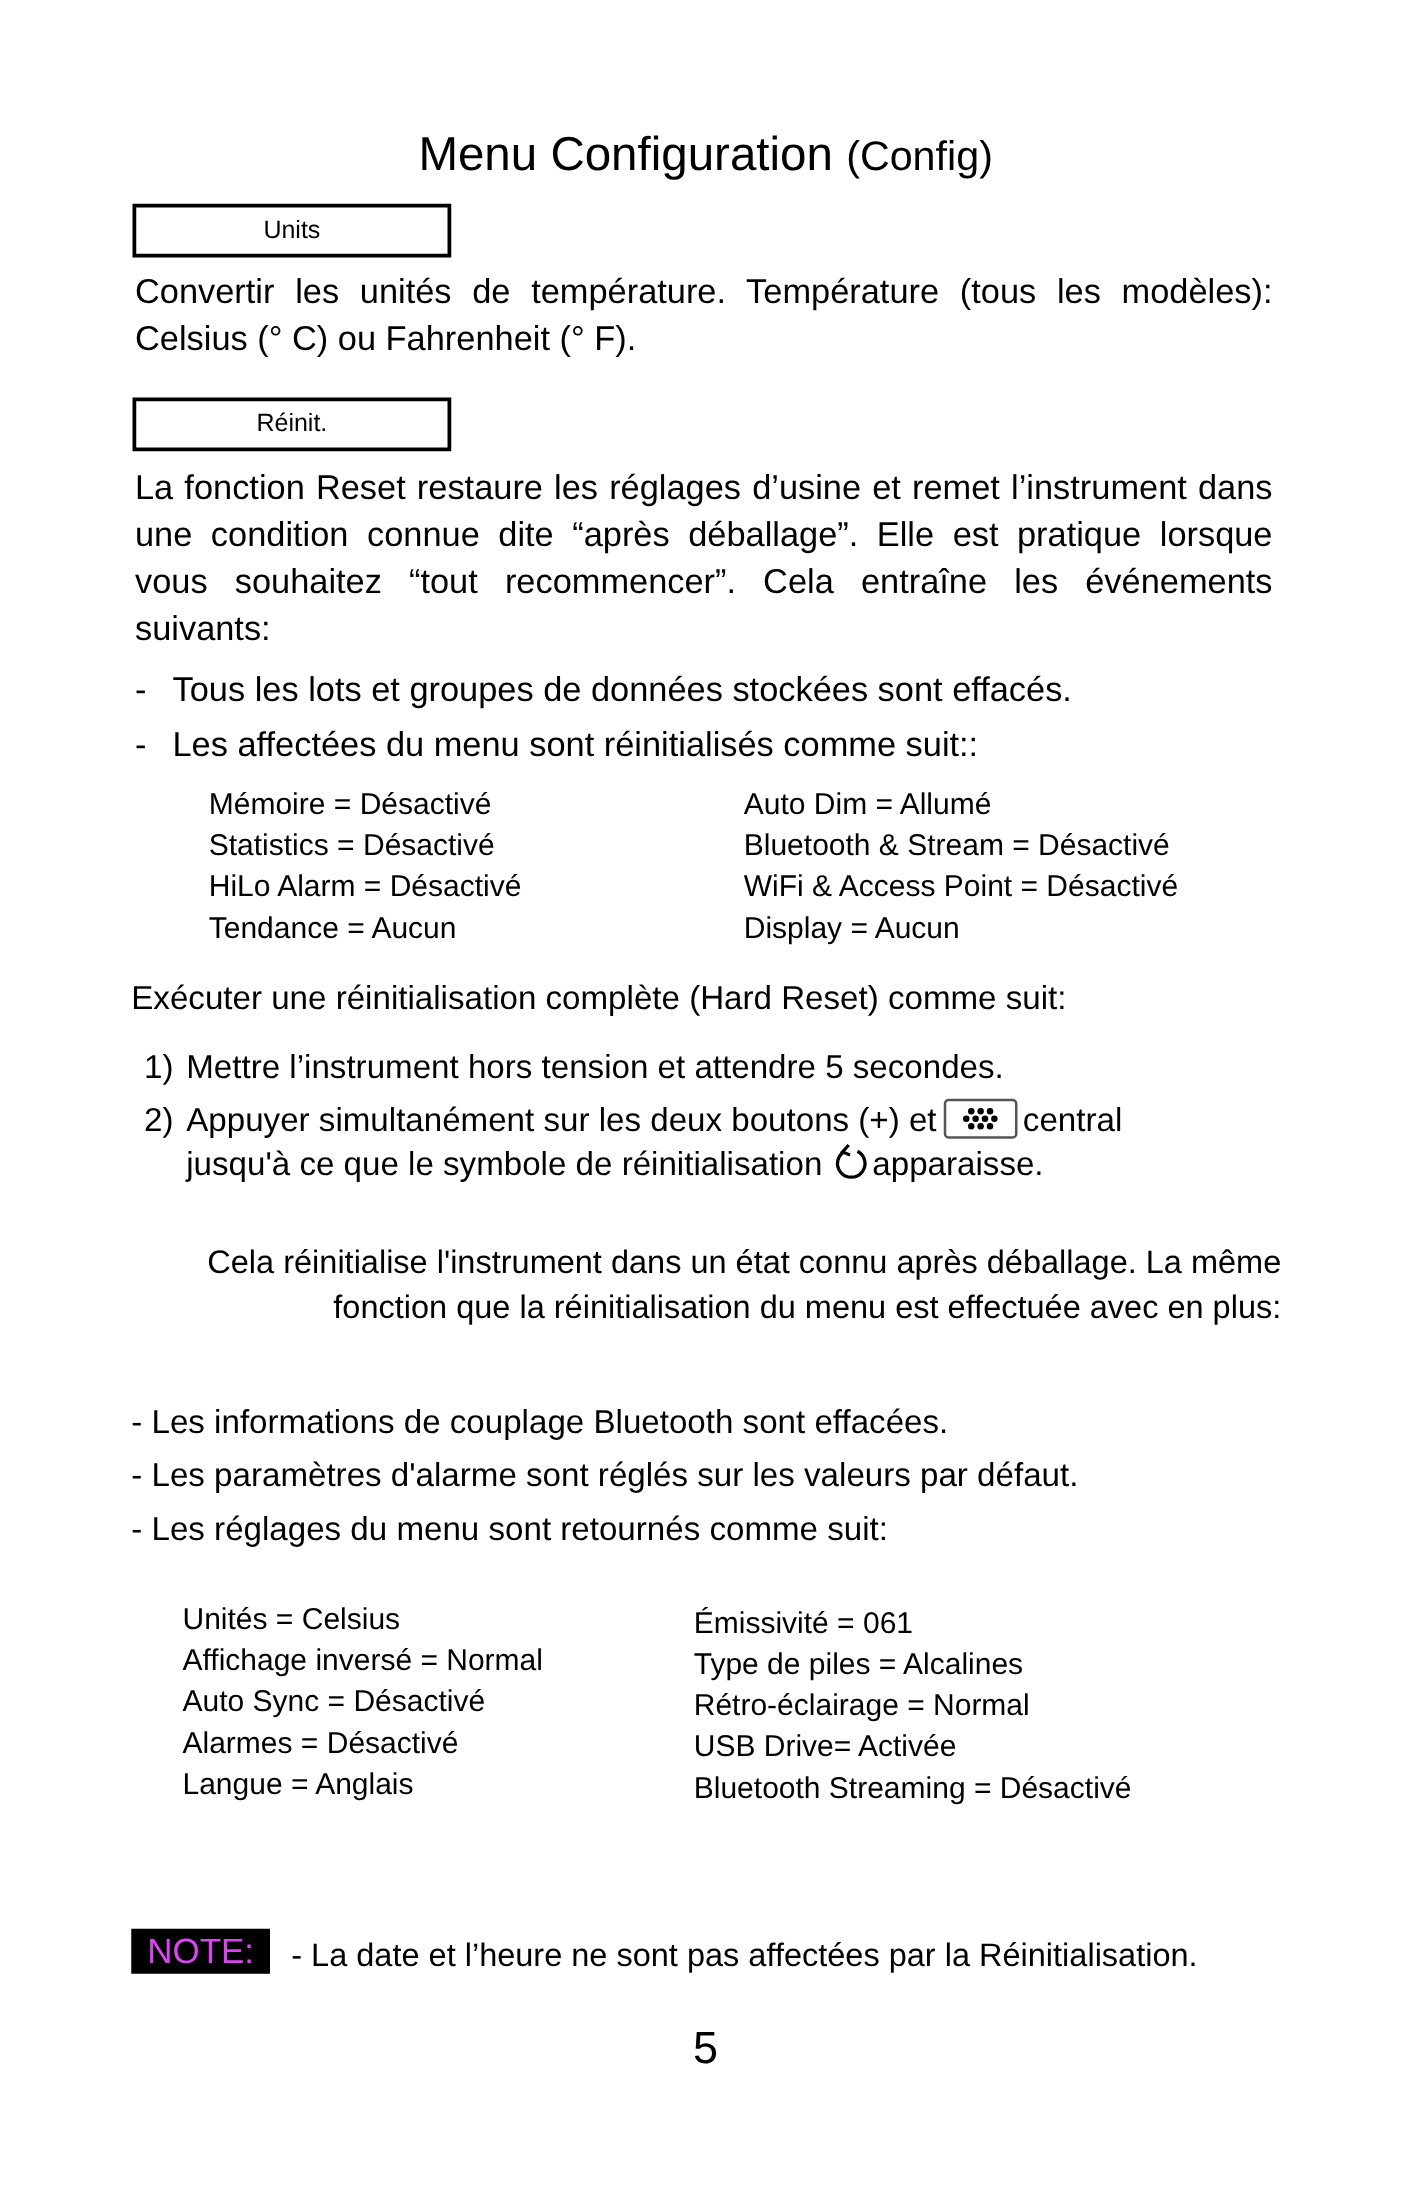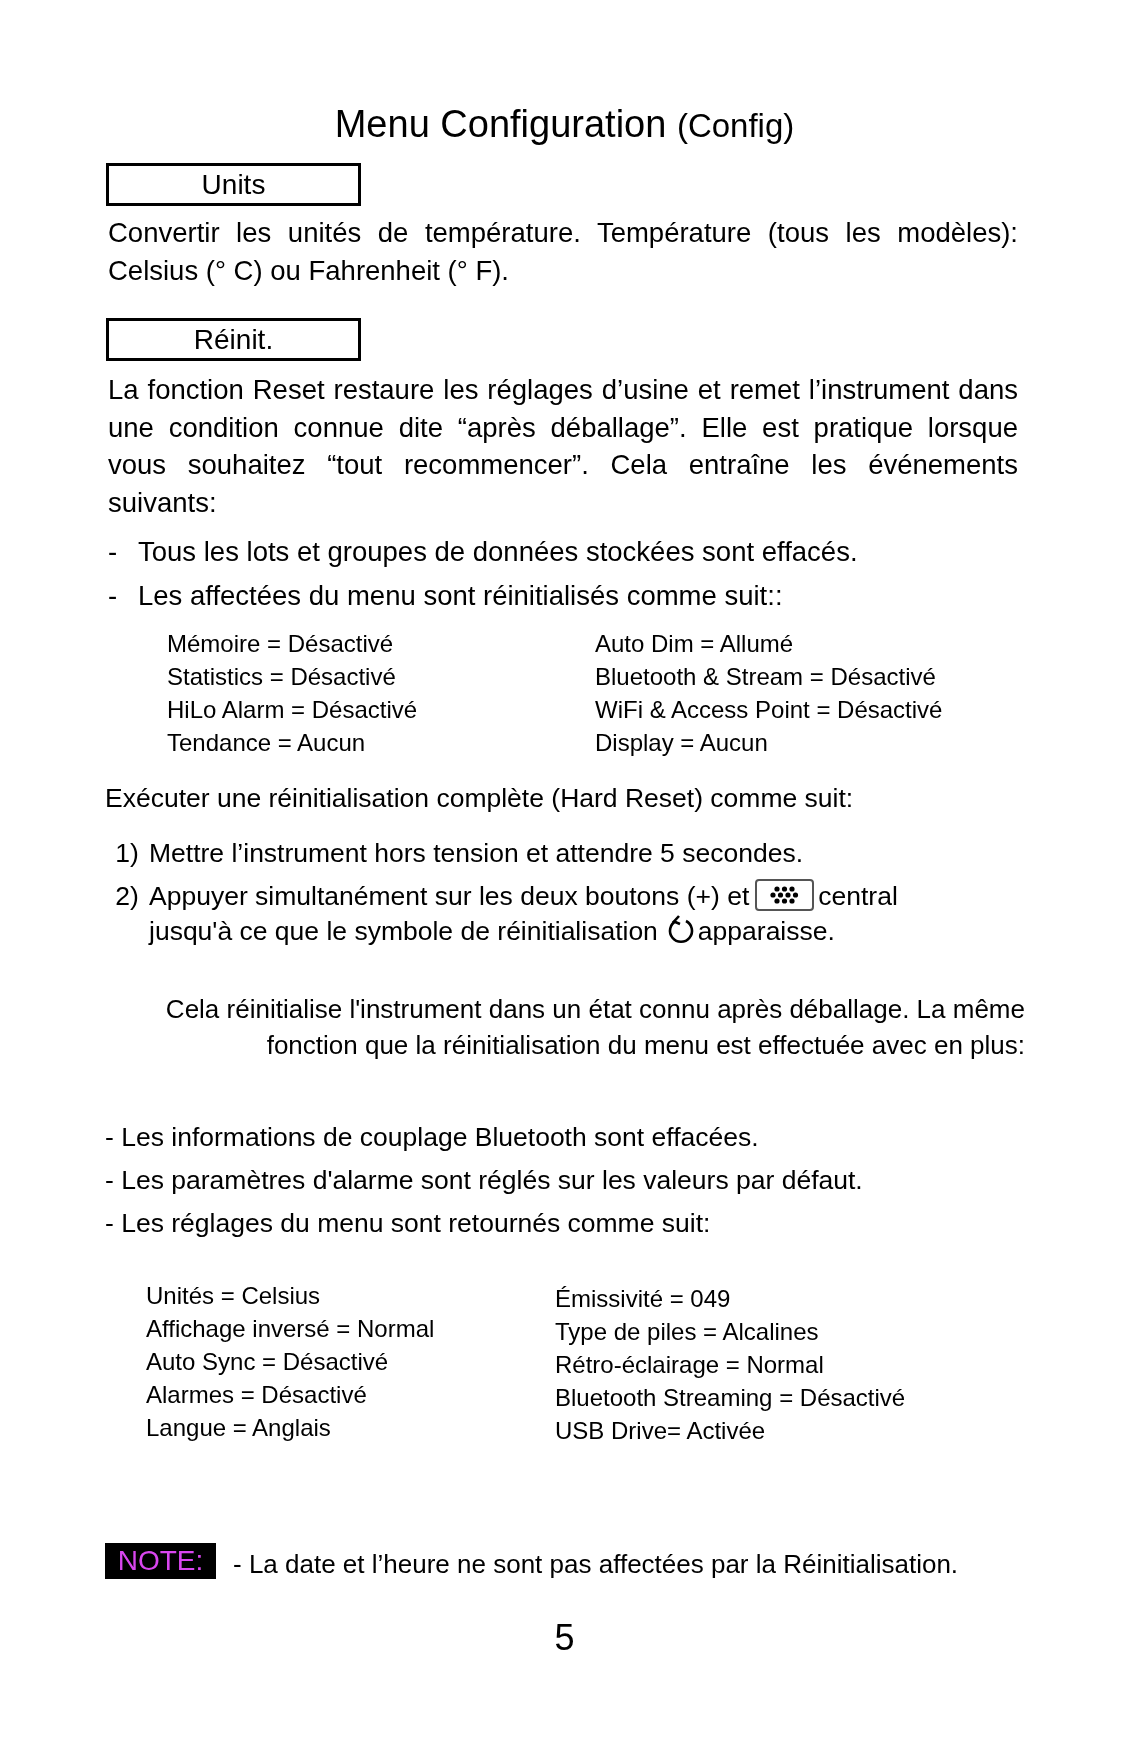--- a/index.html
+++ b/index.html
@@ -9,21 +9,21 @@
     }
     .abs { position: absolute; }
     .title {
       left: 0; width: 1129px; top: 102px; text-align: center;
       font-size: 38px; line-height: 44px; white-space: nowrap;
     }
     .title .sub { font-size: 33px; }
     .section-box {
       left: 106px; width: 249px; height: 37px;
       border: 3px solid #000; text-align: center;
-      font-size: 28px; line-height: 37px;
+      font-size: 20px; line-height: 37px;
     }
     .para {
       left: 108px; width: 910px; font-size: 27.5px; line-height: 37.5px;
       text-align: justify; text-align-last: left;
     }
     .bullet {
       left: 108px; font-size: 27.5px; line-height: 34px; white-space: nowrap;
     }
     .bullet .dash { display: inline-block; width: 30px; }
     .setting { font-size: 24px; line-height: 33px; white-space: nowrap; }
@@ -115,23 +115,23 @@
 <div class="abs plain" style="left:105px; top:1207px; line-height:32px;">- Les réglages du menu sont retournés comme suit:</div>
 
 <div class="abs" style="left:146px; top:1279px;">
   <div class="setting">Unités = Celsius</div>
   <div class="setting">Affichage inversé = Normal</div>
   <div class="setting">Auto Sync = Désactivé</div>
   <div class="setting">Alarmes = Désactivé</div>
   <div class="setting">Langue = Anglais</div>
 </div>
 <div class="abs" style="left:555px; top:1282px;">
-  <div class="setting">Émissivité = 049</div>
+  <div class="setting">Émissivité = 061</div>
   <div class="setting">Type de piles = Alcalines</div>
   <div class="setting">Rétro-éclairage  = Normal</div>
+  <div class="setting">USB Drive= Activée</div>
   <div class="setting">Bluetooth Streaming = Désactivé</div>
-  <div class="setting">USB Drive= Activée</div>
 </div>
 
 <div class="abs note-label">NOTE:</div>
 <div class="abs note-text">- La date et l’heure ne sont pas affectées par la Réinitialisation.</div>
 
 <div class="abs page-num">5</div>
 
 </body></html>

